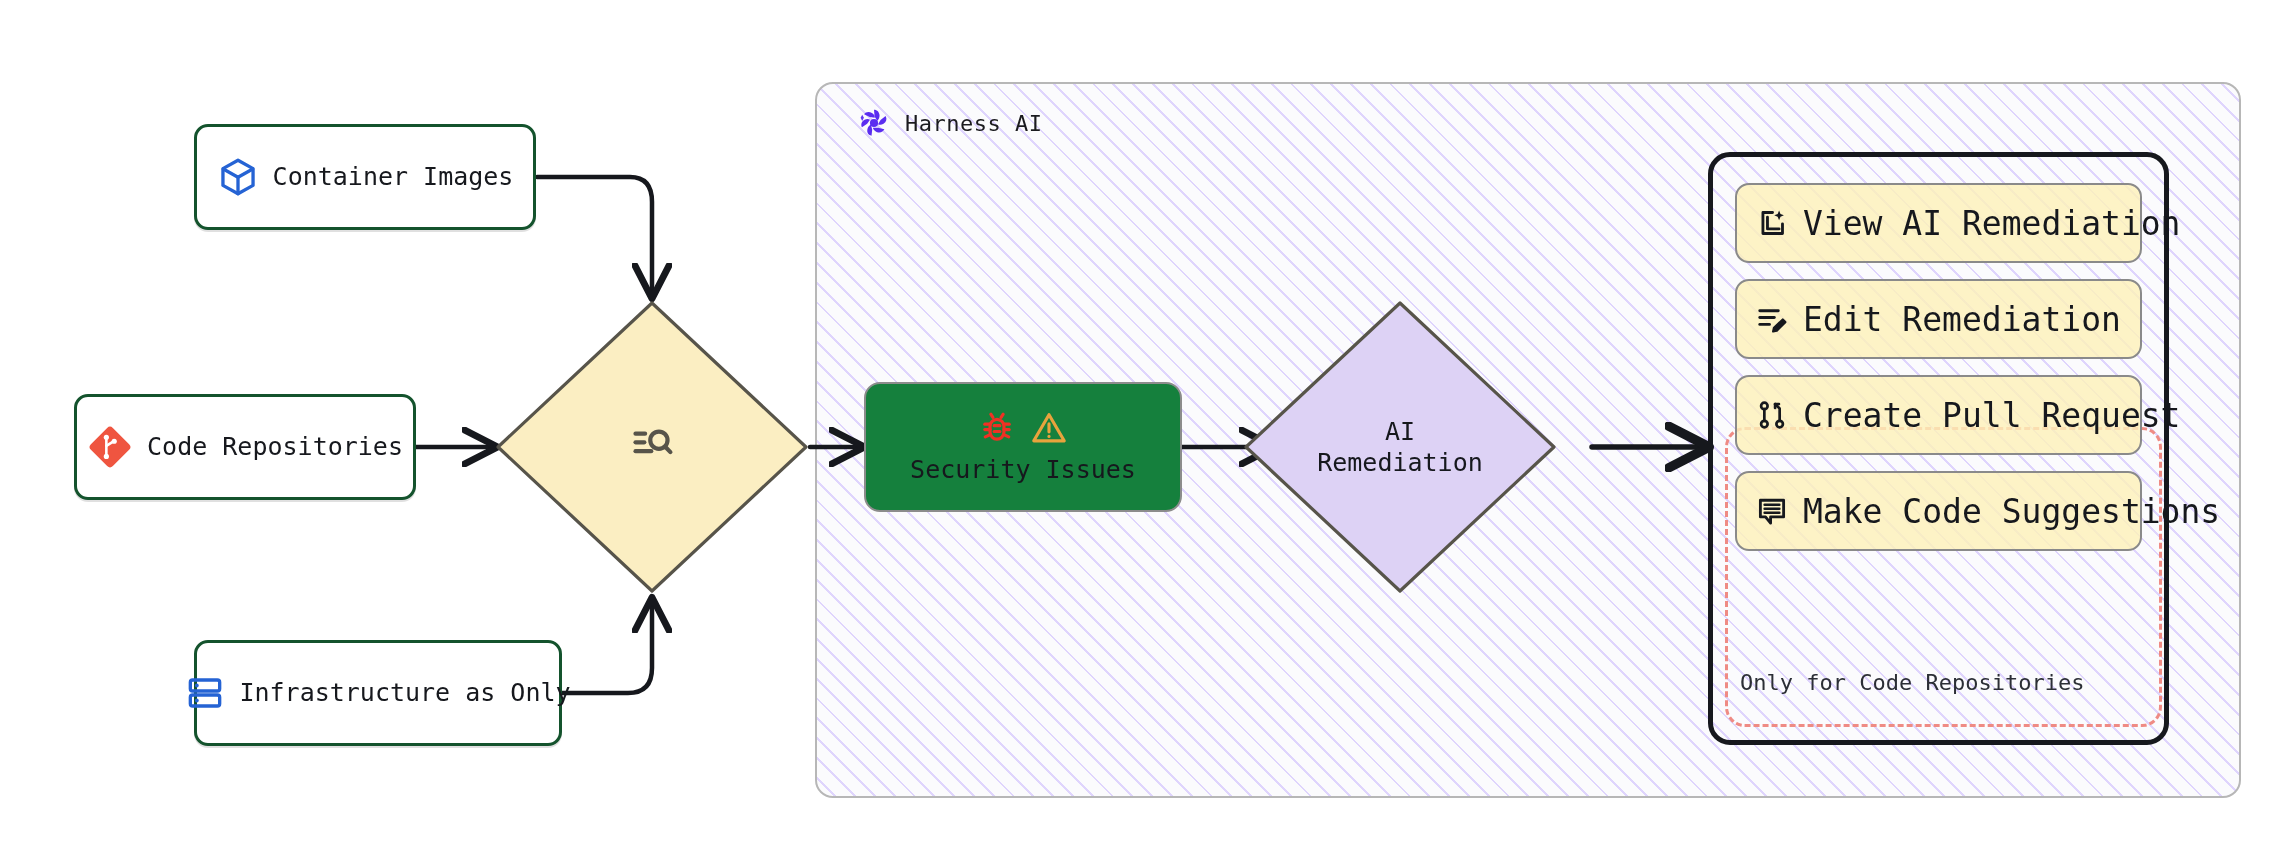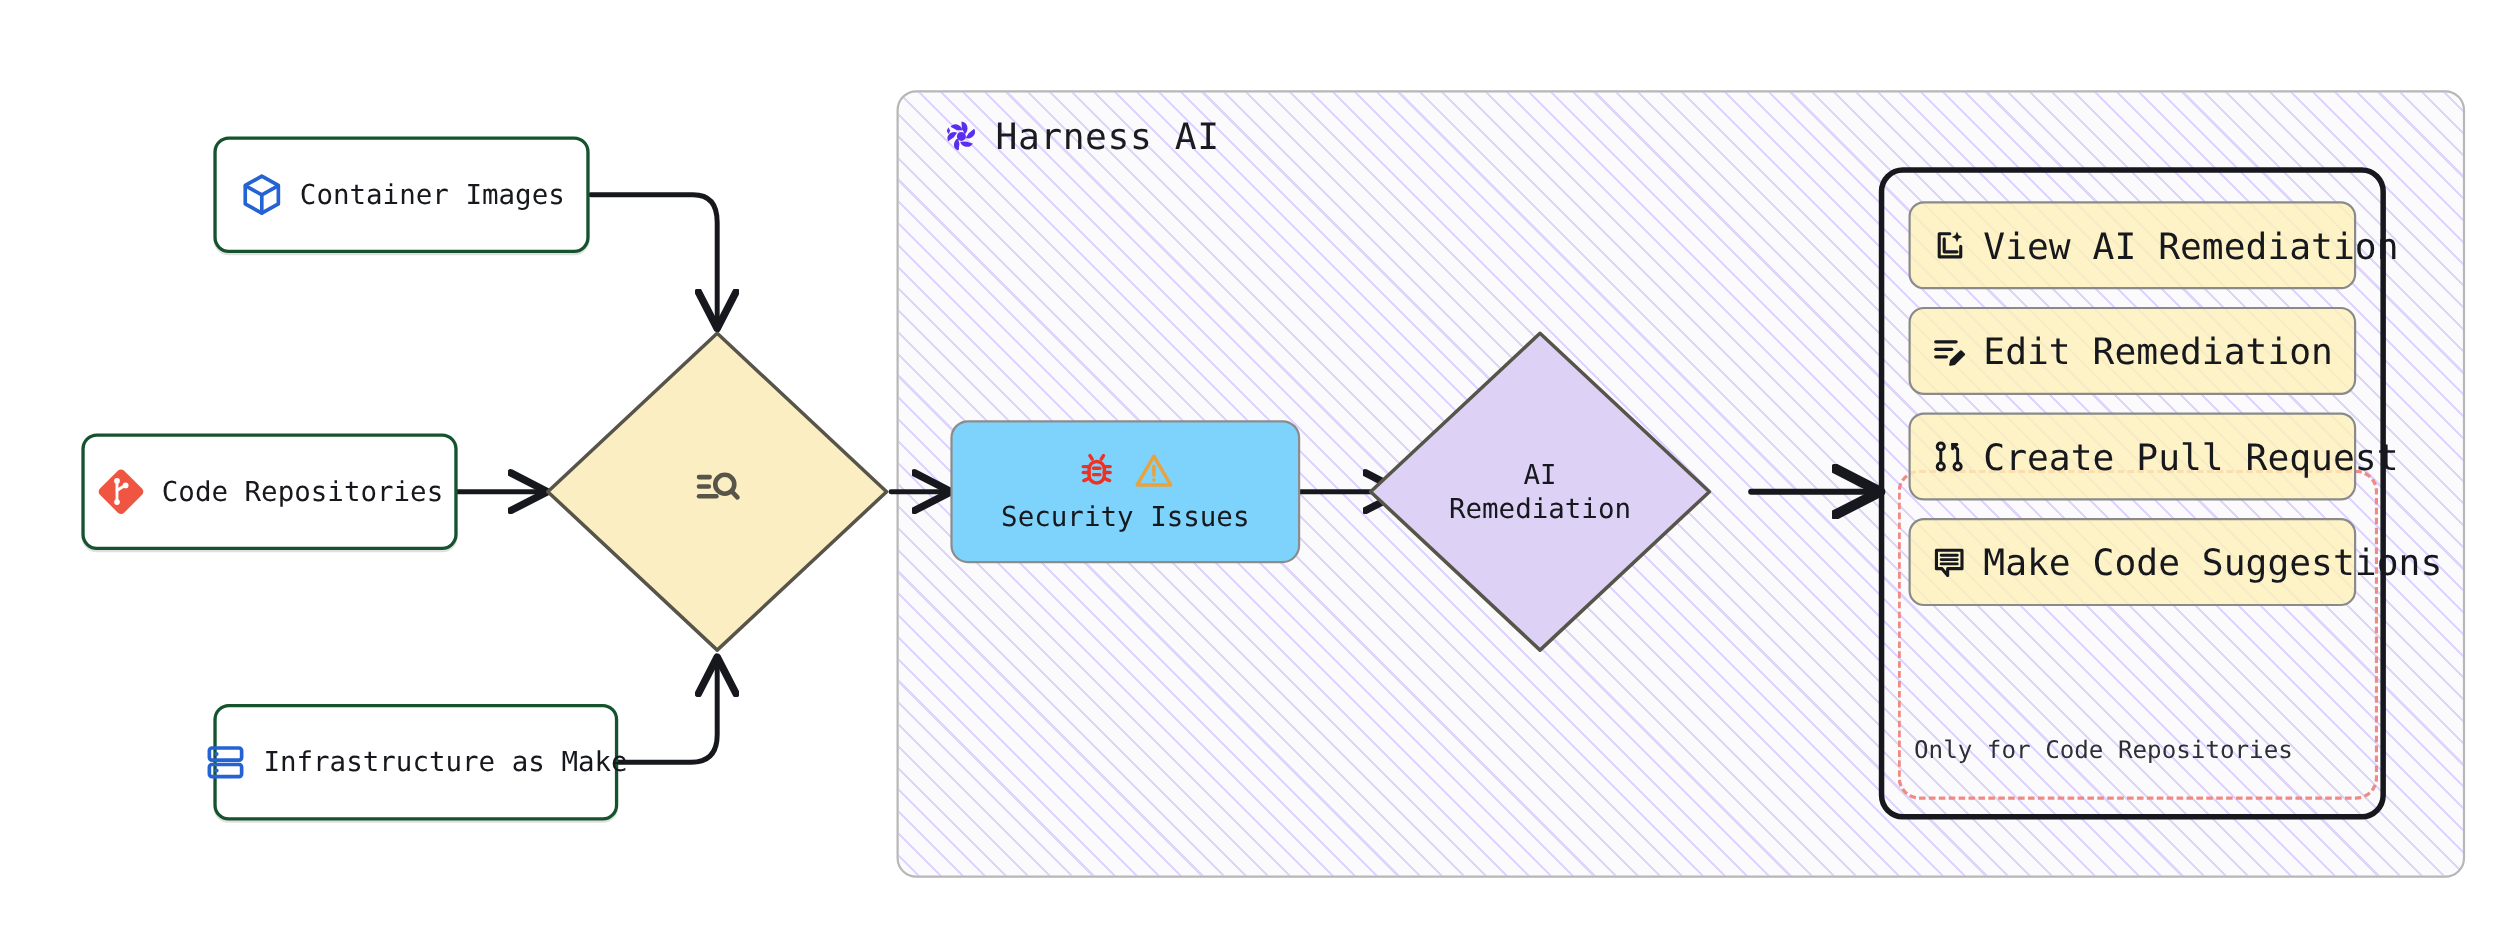--- a/index.html
+++ b/index.html
@@ -49,21 +49,21 @@
   .ai-header {
     position: absolute;
     left: 40px;
     top: 22px;
     display: flex;
     align-items: center;
     gap: 12px;
     z-index: 4;
   }
   .ai-header .ai-title {
-    font-size: 33px;
+    font-size: 22px;
     color: #1b1b1f;
     letter-spacing: 0.5px;
     white-space: nowrap;
   }
   .harness-logo { width: 38px; height: 38px; display: block; }
 
   
   .node {
     position: absolute;
     box-sizing: border-box;
@@ -82,21 +82,21 @@
   }
   .node .icon { display: flex; align-items: center; justify-content: center; flex: none; }
 
   .src-node {
     background: #ffffff;
     border: 3px solid #14532d;
     box-shadow: 0 2px 0 rgba(0,0,0,0.12);
   }
 
   .issue-node {
-    background: #7dd3fc;
+    background: #15803d;
     border: 2px solid #8c8c8c;
     flex-direction: column;
     gap: 8px;
     border-radius: 16px;
   }
   .issue-node .icon-row { display: flex; align-items: center; gap: 14px; }
 
   
   .diamond {
     position: absolute;
@@ -263,21 +263,21 @@
 
   <div class="node src-node" style="left:194px; top:640px; width:368px; height:106px;">
     <span class="icon">
       <svg width="40" height="40" viewBox="0 0 24 24" fill="none" stroke="#2563d4" stroke-width="2" stroke-linecap="round" stroke-linejoin="round">
         <rect x="3.2" y="4.2" width="17.6" height="6.6" rx="1.4"></rect>
         <rect x="3.2" y="13.2" width="17.6" height="6.6" rx="1.4"></rect>
         <circle cx="7.1" cy="7.5" r="1.15" fill="#2563d4" stroke="none"></circle>
         <circle cx="7.1" cy="16.5" r="1.15" fill="#2563d4" stroke="none"></circle>
       </svg>
     </span>
-    <span class="label">Infrastructure as Make</span>
+    <span class="label">Infrastructure as Only</span>
   </div>
 
   <div class="diamond" style="left:492px; top:297px; width:320px; height:300px;">
     <svg width="320" height="300" viewBox="0 0 320 300">
       <path d="M160 6 L314 150 L160 294 L6 150 Z" fill="#fbeec2" stroke="#57544a" stroke-width="3.2" stroke-linejoin="round"></path>
     </svg>
     <div class="dtext">
       <span class="icon">
         <svg width="46" height="46" viewBox="0 0 24 24" fill="none" stroke="#57544a" stroke-width="2.2" stroke-linecap="round">
           <path d="M3.4 6.1 L8.4 6.1"></path>

